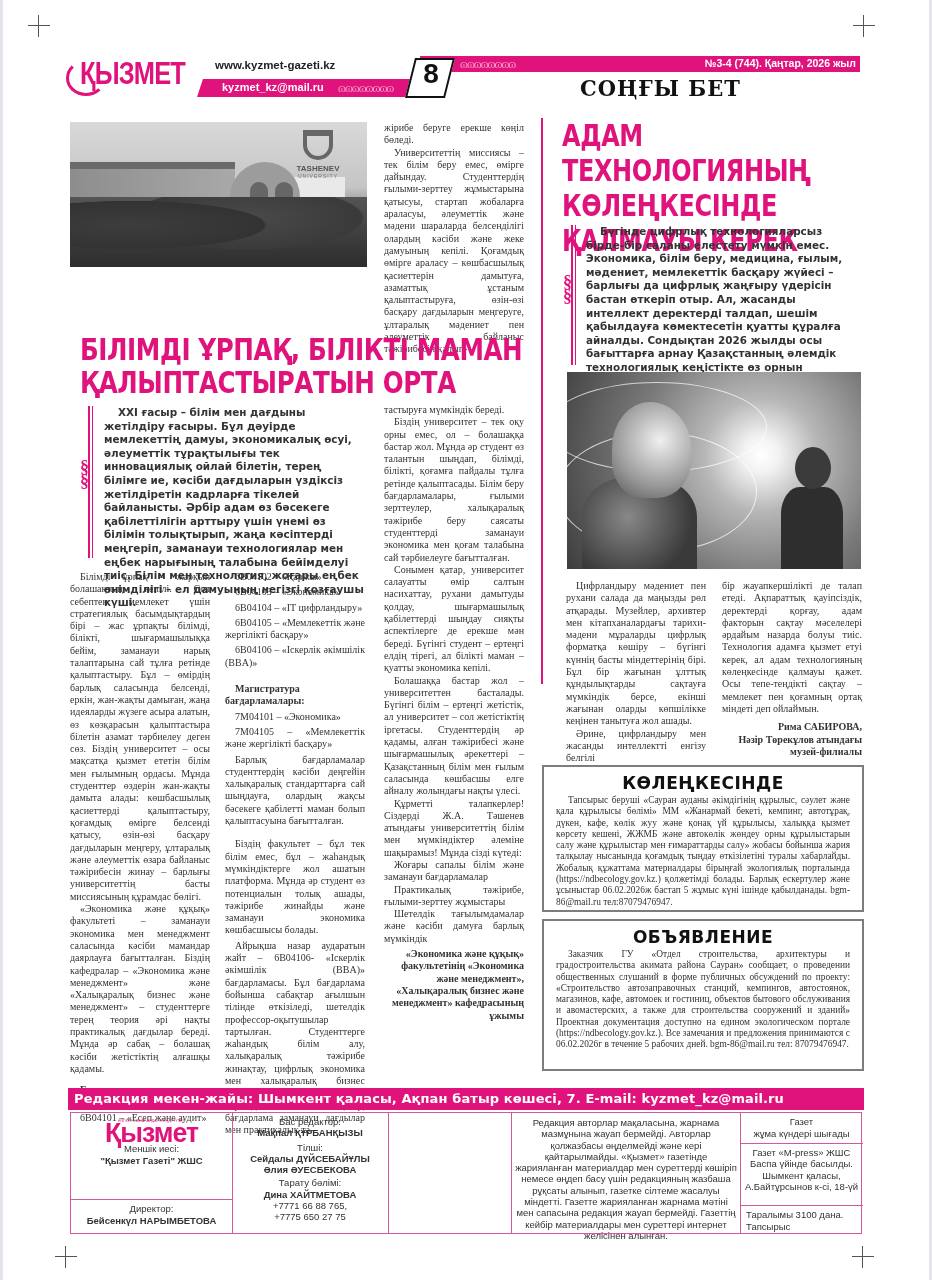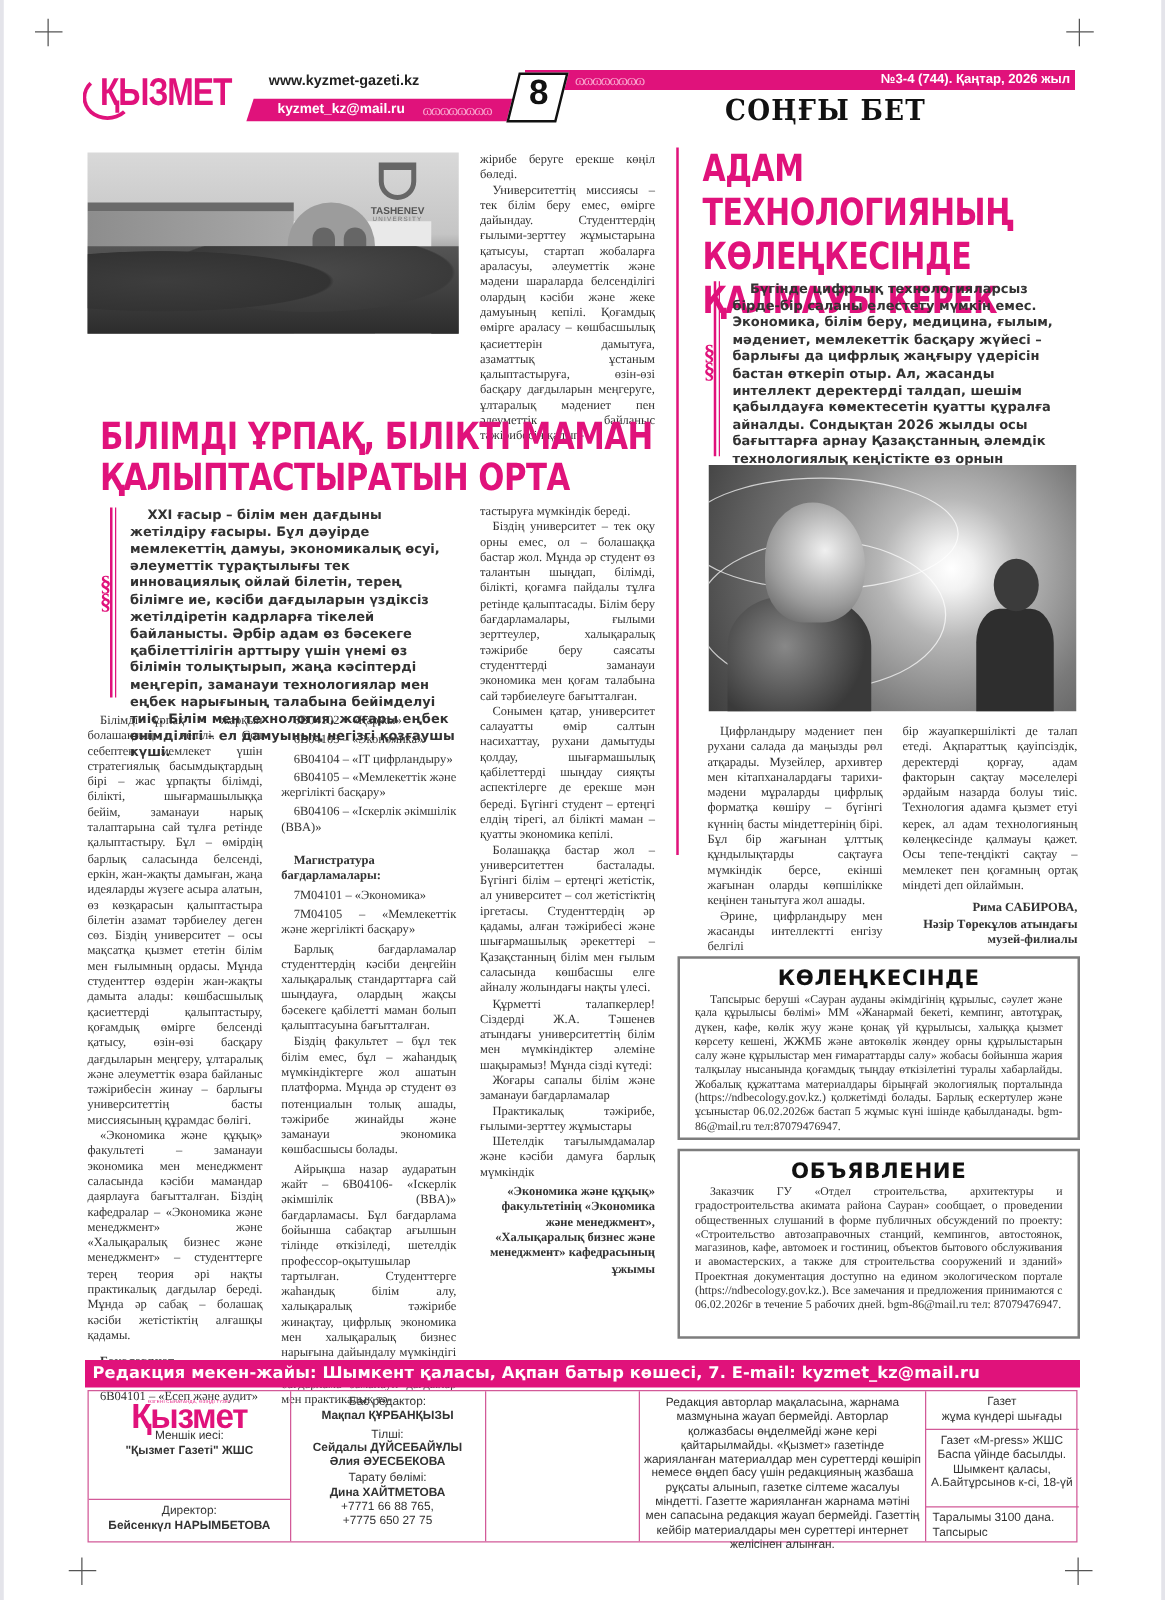--- a/index.html
+++ b/index.html
@@ -149,21 +149,21 @@
 <div class="col" style="left:225px;top:571px;width:140px;">
   <div class="item" style="margin-top:0">6B04102 – «Қаржы»</div>
   <div class="item">6B04103 – «Экономика»</div>
   <div class="item">6B04104 – «IT цифрландыру»</div>
   <div class="item">6B04105 – «Мемлекеттік және жергілікті басқару»</div>
   <div class="item">6B04106 – «Іскерлік әкімшілік (BBA)»</div>
   <h4 style="margin-top:14px">Магистратура бағдарламалары:</h4>
   <div class="item">7M04101 – «Экономика»</div>
   <div class="item">7M04105 – «Мемлекеттік және жергілікті басқару»</div>
   <p>Барлық бағдарламалар студенттердің кәсіби деңгейін халықаралық стандарттарға сай шыңдауға, олардың жақсы бәсекеге қабілетті маман болып қалыптасуына бағытталған.</p>
-  <p style="margin-top:1px">Біздің факультет – бұл тек білім емес, бұл – жаһандық мүмкіндіктерге жол ашатын платформа. Мұнда әр студент өз потенциалын толық ашады, тәжірибе жинайды және заманауи экономика көшбасшысы болады.</p>
+  <p style="margin-top:11px">Біздің факультет – бұл тек білім емес, бұл – жаһандық мүмкіндіктерге жол ашатын платформа. Мұнда әр студент өз потенциалын толық ашады, тәжірибе жинайды және заманауи экономика көшбасшысы болады.</p>
   <p style="margin-top:3px">Айрықша назар аударатын жайт – 6B04106- «Іскерлік әкімшілік (BBA)» бағдарламасы. Бұл бағдарлама бойынша сабақтар ағылшын тілінде өткізіледі, шетелдік профессор-оқытушылар тартылған. Студенттерге жаһандық білім алу, халықаралық тәжірибе жинақтау, цифрлық экономика мен халықаралық бизнес нарығына дайындалу мүмкіндігі беріледі. Сонымен қатар, бағдарлама заманауи дағдылар мен практикалық тә-</p>
 </div>
 
 <div class="col" style="left:384px;top:404px;width:140px;">
   <p class="noind">тастыруға мүмкіндік береді.</p>
   <p>Біздің университет – тек оқу орны емес, ол – болашаққа бастар жол. Мұнда әр студент өз талантын шыңдап, білімді, білікті, қоғамға пайдалы тұлға ретінде қалыптасады. Білім беру бағдарламалары, ғылыми зерттеулер, халықаралық тәжірибе беру саясаты студенттерді заманауи экономика мен қоғам талабына сай тәрбиелеуге бағытталған.</p>
   <p>Сонымен қатар, университет салауатты өмір салтын насихаттау, рухани дамытуды қолдау, шығармашылық қабілеттерді шыңдау сияқты аспектілерге де ерекше мән береді. Бүгінгі студент – ертеңгі елдің тірегі, ал білікті маман – қуатты экономика кепілі.</p>
   <p>Болашаққа бастар жол – университеттен басталады. Бүгінгі білім – ертеңгі жетістік, ал университет – сол жетістіктің іргетасы. Студенттердің әр қадамы, алған тәжірибесі және шығармашылық әрекеттері – Қазақстанның білім мен ғылым саласында көшбасшы елге айналу жолындағы нақты үлесі.</p>
   <p>Құрметті талапкерлер! Сіздерді Ж.А. Тәшенев атындағы университеттің білім мен мүмкіндіктер әлеміне шақырамыз! Мұнда сізді күтеді:</p>
   <p>Жоғары сапалы білім және заманауи бағдарламалар</p>

